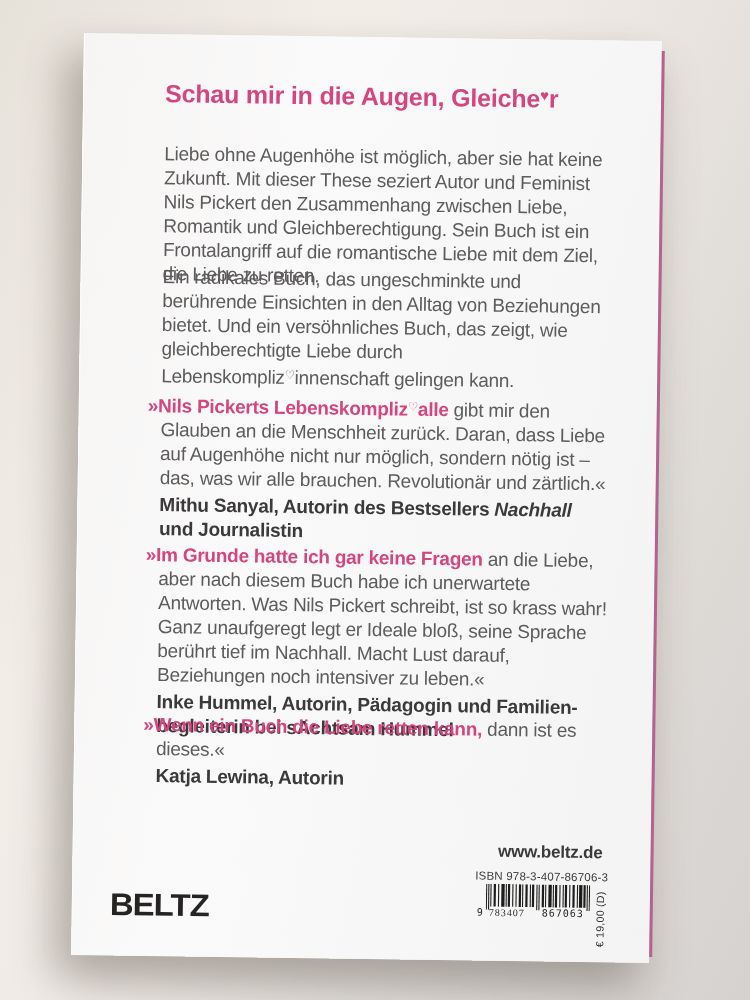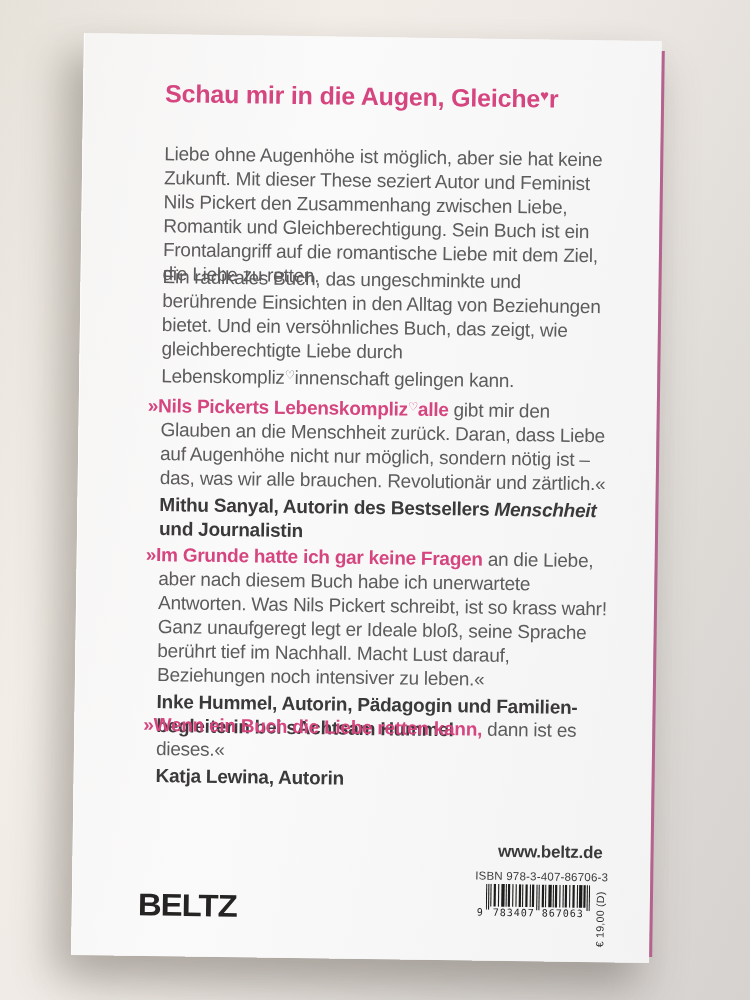--- a/index.html
+++ b/index.html
@@ -56,47 +56,47 @@
   .website{
     position:absolute;top:803px;right:48px;
     font-size:17px;font-weight:700;color:var(--dark-text);letter-spacing:-0.2px;
   }
   .isbn-block{position:absolute;left:402px;top:831px;width:126px;}
   .isbn-label{font-size:11.5px;color:#3d3b3c;white-space:nowrap;text-align:center;letter-spacing:0.2px;}
   .barcode-wrap{position:relative;width:104px;margin:2px auto 0;}
   .barcode-wrap svg{display:block;}
   .barcode-digits{position:relative;height:12px;font-family:"DejaVu Sans Mono","Liberation Mono",monospace;font-size:10px;color:#2a2828;}
   .bd-first{position:absolute;left:-9px;top:-3px;}
-  .bd-g1{position:absolute;left:7px;top:-3px;width:42px;letter-spacing:1px;}
+  .bd-g1{position:absolute;left:0;top:-3px;width:42px;text-align:center;letter-spacing:1px;font-family:Liberation Serif, serif;}
   .bd-g2{position:absolute;left:56px;top:-3px;width:42px;text-align:left;letter-spacing:1px;}
   .price-vertical{
     position:absolute;right:-16px;top:0px;height:62px;
     writing-mode:vertical-rl;transform:rotate(180deg);
     font-size:10.5px;color:#343233;white-space:nowrap;letter-spacing:0.3px;
   }
   .publisher-logo{
     position:absolute;left:37px;top:852px;
     font-size:33px;font-weight:900;color:var(--logo-black);
-    letter-spacing:-1px;transform:scaleY(.95);margin-left:28px;
+    letter-spacing:-1px;transform:scaleY(.95);
   }
 </style>
 </head>
 <body>
 
 <div class="photo">
   <div class="book">
 
     <h1 class="headline"><span>Schau mir in die Augen, Gleiche</span><span class="heart">♥</span><span>r</span></h1>
 
     <p class="body-par p1"><span>Liebe ohne Augenhöhe ist möglich, aber sie hat keine Zukunft. Mit dieser These seziert Autor und Feminist Nils Pickert den Zusammenhang zwischen Liebe, Romantik und Gleichberechtigung. Sein Buch ist ein Frontalangriff auf die romantische Liebe mit dem Ziel, die Liebe zu retten.</span></p>
     <p class="body-par p2"><span>Ein radikales Buch, das ungeschminkte und berührende Einsichten in den Alltag von Beziehungen bietet. Und ein versöhnliches Buch, das zeigt, wie gleichberechtigte Liebe durch Lebenskompliz</span><span class="heart">♡</span><span>innenschaft gelingen kann.</span></p>
 
     <div class="quote q1">
       <p class="quote-text"><span class="pink">»Nils Pickerts Lebenskompliz</span><span class="pink heart">♡</span><span class="pink">alle</span><span> gibt mir den Glauben an die Menschheit zurück. Daran, dass Liebe auf Augenhöhe nicht nur möglich, sondern nötig ist – das, was wir alle brauchen. Revolutionär und zärtlich.«</span></p>
-      <p class="quote-author"><span class="bold">Mithu Sanyal, Autorin des Bestsellers </span><span class="italic">Menschheit</span><br><span class="bold">und Journalistin</span></p>
+      <p class="quote-author"><span class="bold">Mithu Sanyal, Autorin des Bestsellers </span><span class="italic">Nachhall</span><br><span class="bold">und Journalistin</span></p>
     </div>
 
     <div class="quote q2">
       <p class="quote-text"><span class="pink">»Im Grunde hatte ich gar keine Fragen</span><span> an die Liebe, aber nach diesem Buch habe ich unerwartete Antworten. Was Nils Pickert schreibt, ist so krass wahr! Ganz unaufgeregt legt er Ideale bloß, seine Sprache berührt tief im Nachhall. Macht Lust darauf, Beziehungen noch intensiver zu leben.«</span></p>
       <p class="quote-author"><span class="bold">Inke Hummel, Autorin, Pädagogin und Familien-</span><br><span class="bold">begleiterin bei sAchtsam Hummel</span></p>
     </div>
 
     <div class="quote q3">
       <p class="quote-text"><span class="pink">»Wenn ein Buch die Liebe retten kann,</span><span> dann ist es dieses.«</span></p>
       <p class="quote-author"><span class="bold">Katja Lewina, Autorin</span></p>

